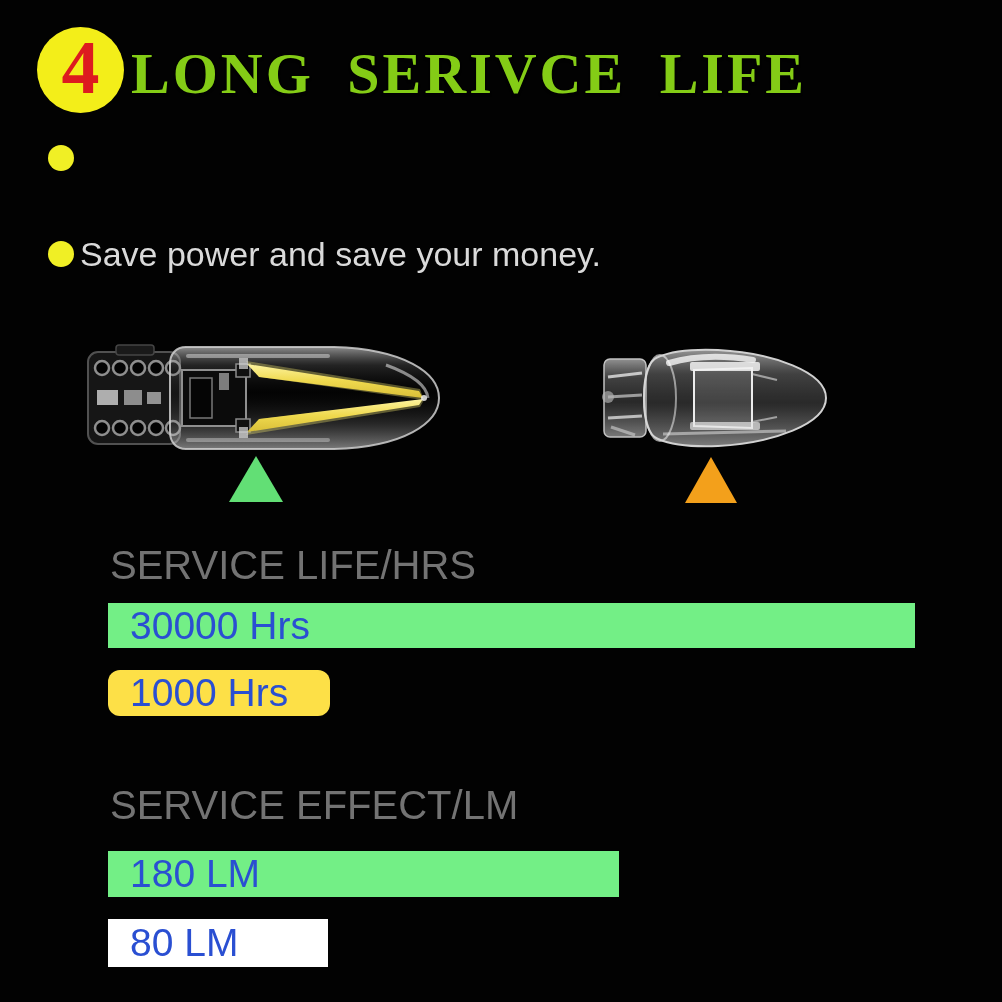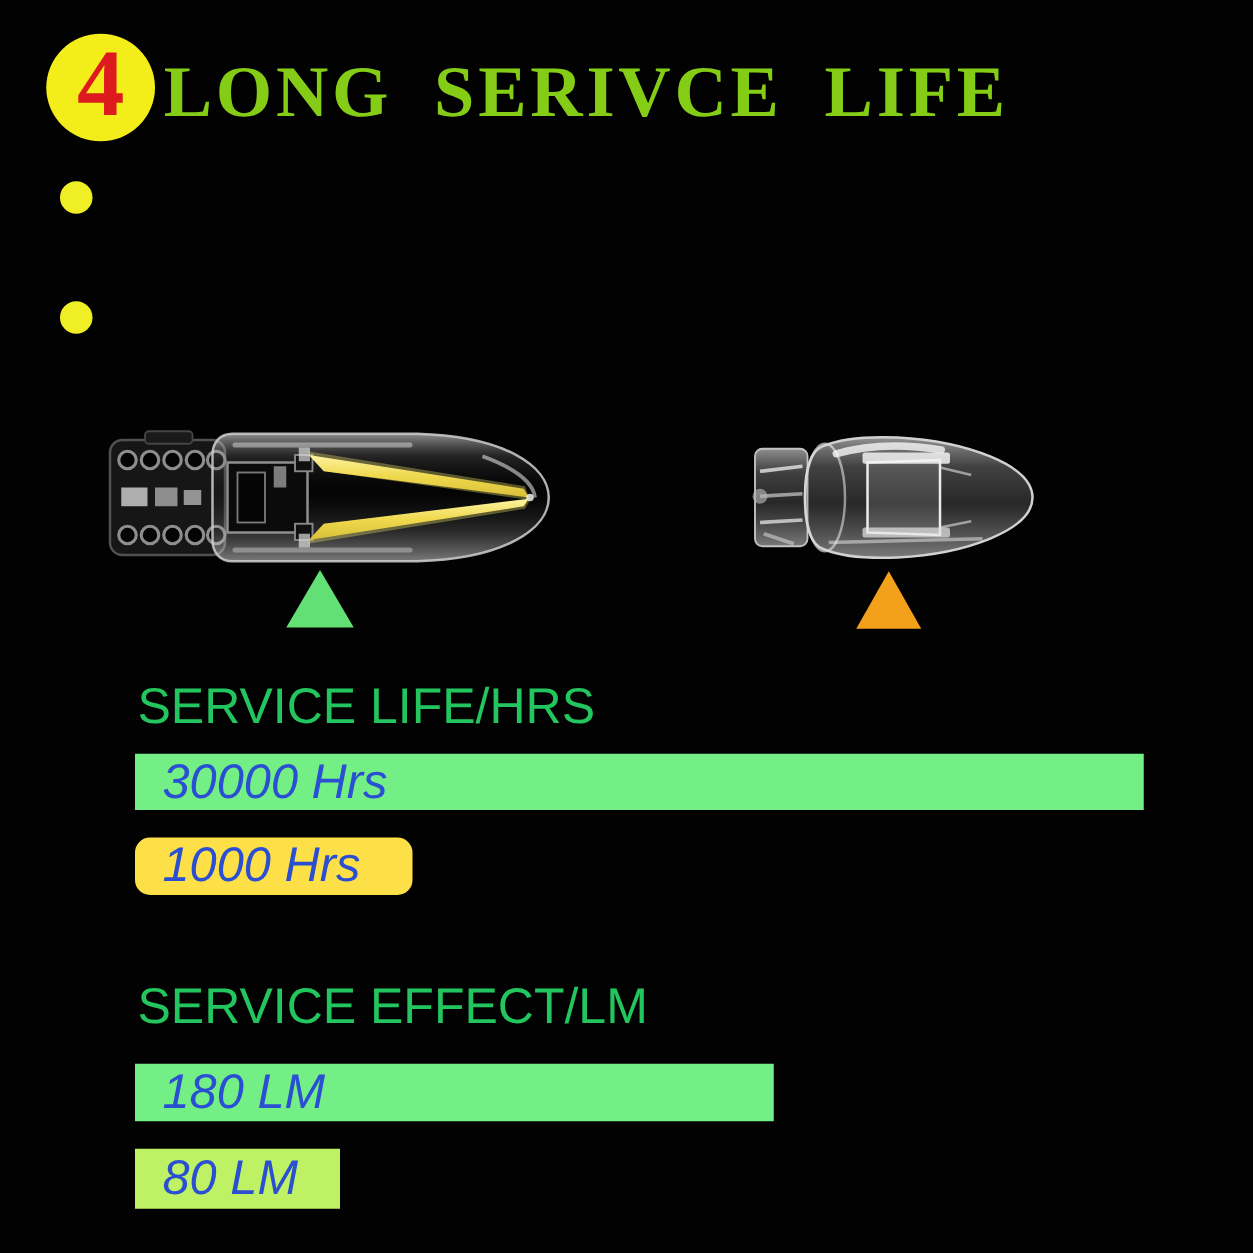--- a/index.html
+++ b/index.html
@@ -61,51 +61,52 @@
   }
   .tri-orange {
     left: 685px; top: 457px;
     border-left: 26px solid transparent; border-right: 26px solid transparent;
     border-bottom: 46px solid #F3A01B;
   }
 
   
   .section-title {
     position: absolute; left: 110px;
-    color: #22c55e; font-size: 40px; line-height: 42px;
+    color: #737373; font-size: 40px; line-height: 42px;
     white-space: nowrap;
   }
   #section-title-1 { top: 544px; }
   #section-title-2 { top: 784px; }
 
   .bar {
     position: absolute; left: 108px;
     display: flex; align-items: center;
   }
   .bar-label {
     color: #2A4FD2; font-size: 39px;
-    padding-left: 22px; white-space: nowrap; font-style: italic;
+    padding-left: 22px; white-space: nowrap;
   }
   #bar-svc-led { top: 603px; width: 807px; height: 45px; background: #73EF86; }
   #bar-svc-hal { top: 670px; width: 222px; height: 46px; background: #fde047; border-radius: 12px; }
   #bar-lum-led { top: 851px; width: 511px; height: 46px; background: #73EF86; }
-  #bar-lum-hal { top: 919px; width: 164px; height: 48px; background: #bef264; }
+  #bar-lum-hal { top: 919px; width: 220px; height: 48px; background: #ffffff; }
 </style>
 </head>
 <body>
 
 <div id="stage">
 
   <div class="badge">
     <span class="badge-num">4</span>
   </div>
   <div class="page-title">LONG SERIVCE LIFE</div>
 
   <div id="bullet-dot-1" class="bullet-dot"></div>
   <div id="bullet-dot-2" class="bullet-dot"></div>
+  <div id="bullet-text-2" class="bullet-text">Save power and save your money.</div>
 
   <svg class="led-svg" width="360" height="110" viewBox="0 0 360 110">
     <defs>
       <linearGradient id="glassV" x1="0" y1="0" x2="0" y2="1">
         <stop offset="0" stop-color="#ffffff" stop-opacity="0.55"></stop>
         <stop offset="0.18" stop-color="#9a9a9a" stop-opacity="0.22"></stop>
         <stop offset="0.45" stop-color="#1c1c1c" stop-opacity="0.06"></stop>
         <stop offset="0.75" stop-color="#aaaaaa" stop-opacity="0.22"></stop>
         <stop offset="1" stop-color="#f2f2f2" stop-opacity="0.5"></stop>
       </linearGradient>

